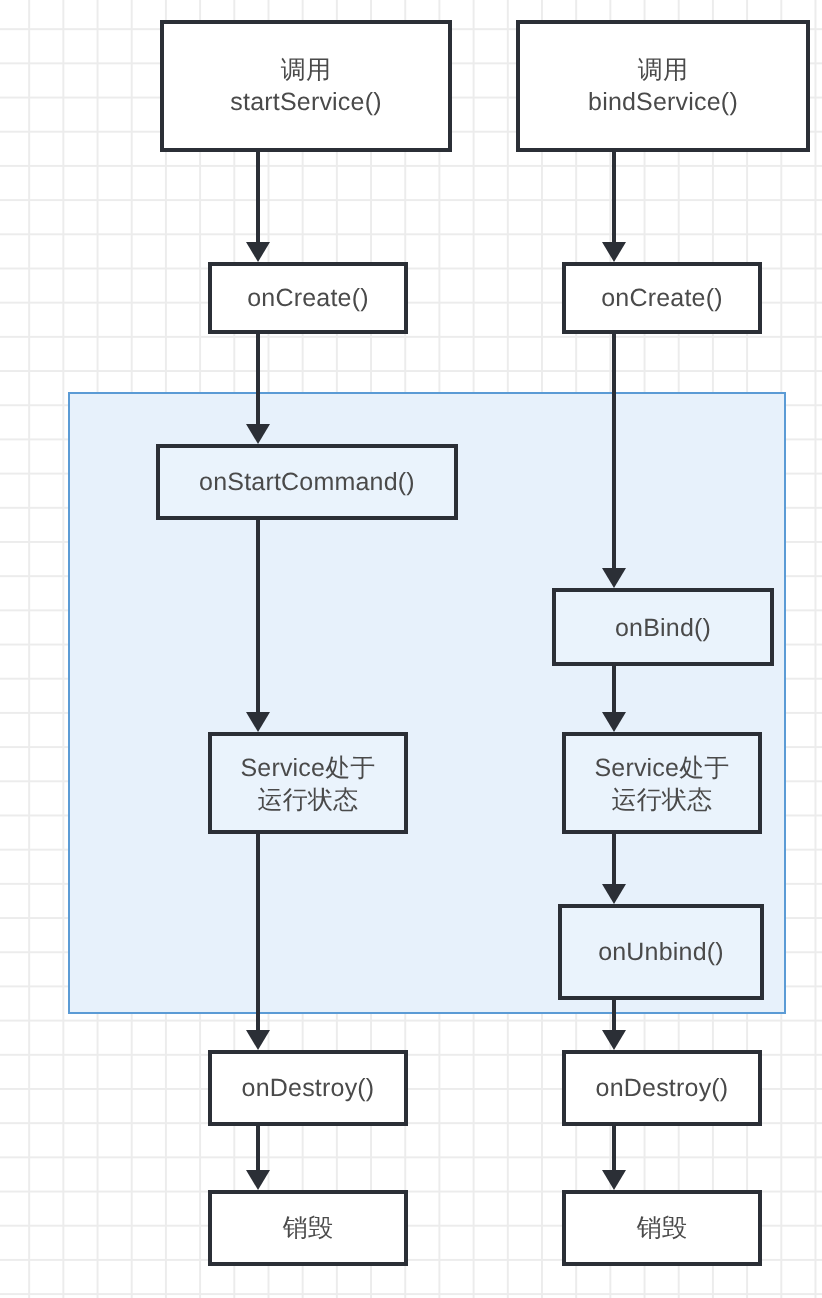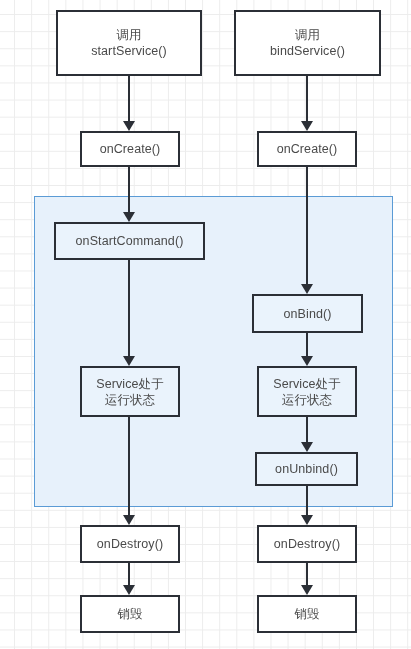--- a/index.html
+++ b/index.html
@@ -34,20 +34,21 @@
     color: #4a4a4a;
     display: flex;
     align-items: center;
     justify-content: center;
     text-align: center;
     line-height: 1.28;
     font-size: 12.5px;
     letter-spacing: 0.1px;
     white-space: pre-line;
     z-index: 3;
+    margin-left: 24px;
   }
   .node.tinted { background: #eaf3fc; }
   .edge {
     position: absolute;
     background: #2b2f36;
     width: 2.5px;
     z-index: 2;
   }
   .arrowhead {
     position: absolute;
@@ -94,19 +95,19 @@
       <div class="node" style="left: 234px; top: 10px; width: 147px; height: 66px;"><span>调用
 bindService()</span></div>
       <div class="node" style="left: 80px; top: 131px; width: 100px; height: 36px;"><span>onCreate()</span></div>
       <div class="node" style="left: 257px; top: 131px; width: 100px; height: 36px;"><span>onCreate()</span></div>
       <div class="node tinted" style="left: 54px; top: 222px; width: 151px; height: 38px;"><span>onStartCommand()</span></div>
       <div class="node tinted" style="left: 252px; top: 294px; width: 111px; height: 39px; align-items: center;"><span>onBind()</span></div>
       <div class="node tinted" style="left: 80px; top: 366px; width: 100px; height: 51px;"><span>Service处于
 运行状态</span></div>
       <div class="node tinted" style="left: 257px; top: 366px; width: 100px; height: 51px;"><span>Service处于
 运行状态</span></div>
-      <div class="node tinted" style="left: 255px; top: 452px; width: 103px; height: 34px;"><span>onUnbind()</span></div>
+      <div class="node tinted" style="left: 255px; top: 452px; width: 103px; height: 48px;"><span>onUnbind()</span></div>
       <div class="node" style="left: 80px; top: 525px; width: 100px; height: 38px;"><span>onDestroy()</span></div>
       <div class="node" style="left: 257px; top: 525px; width: 100px; height: 38px;"><span>onDestroy()</span></div>
       <div class="node" style="left: 80px; top: 595px; width: 100px; height: 38px;"><span>销毁</span></div>
       <div class="node" style="left: 257px; top: 595px; width: 100px; height: 38px;"><span>销毁</span></div>
     </div>
 </div>
 
 </body></html>

